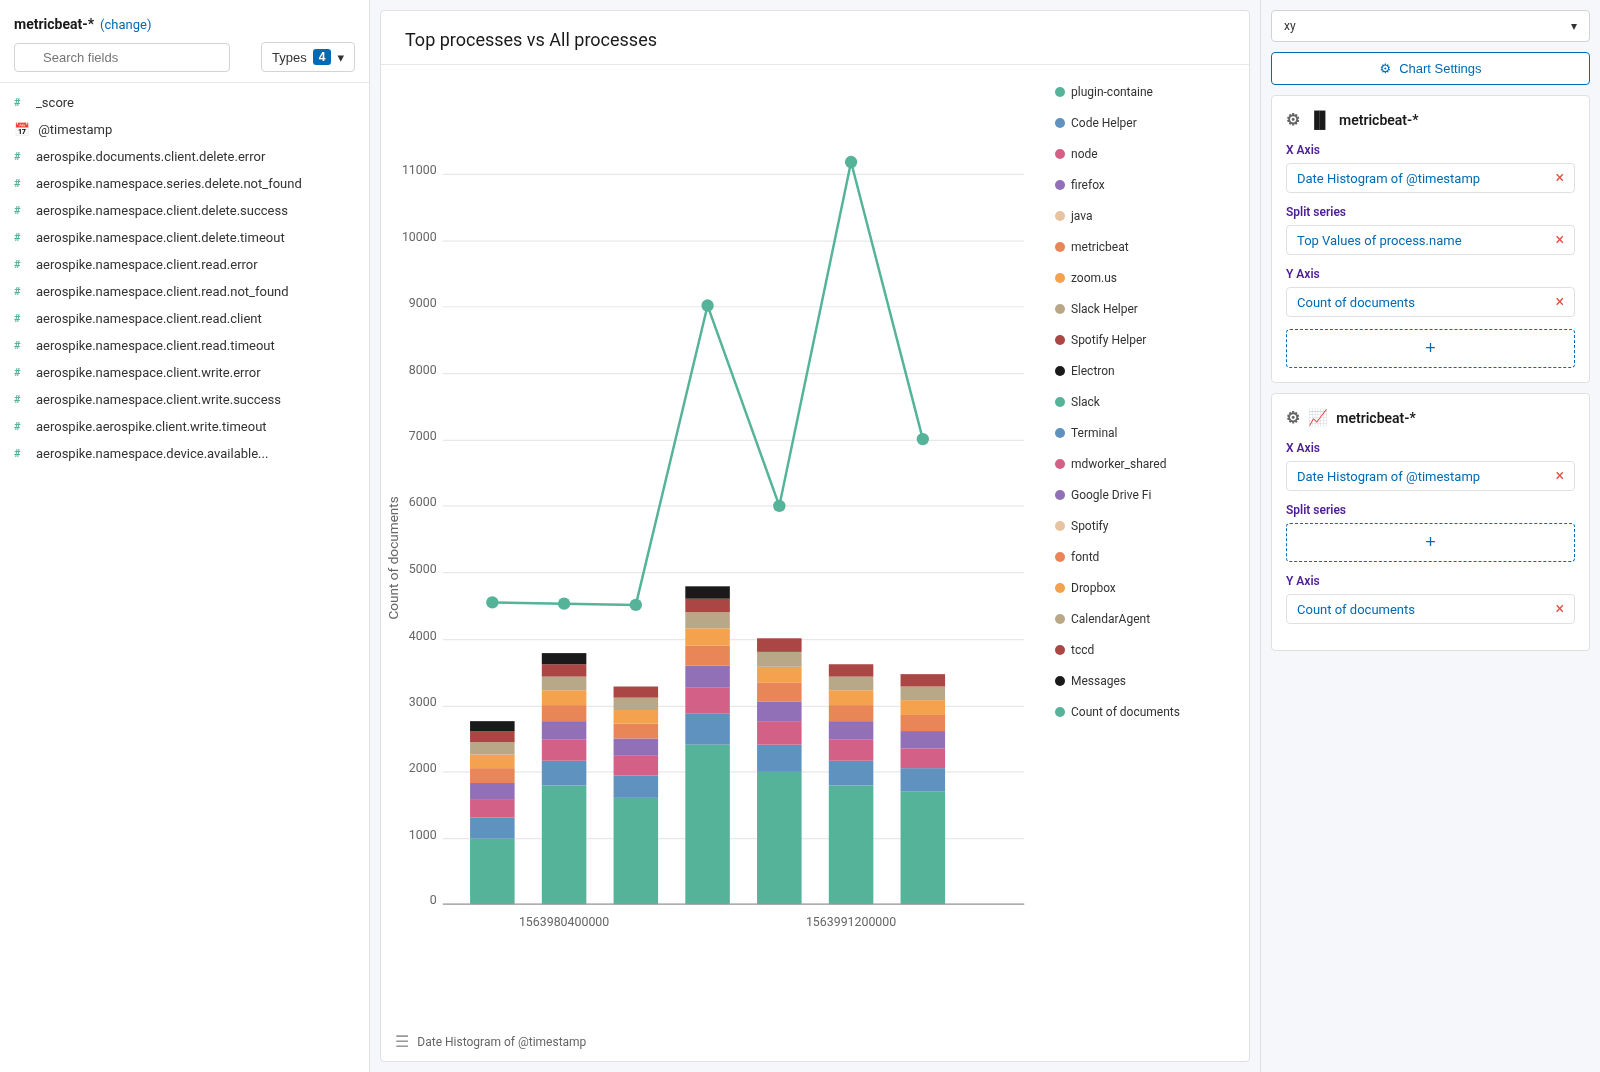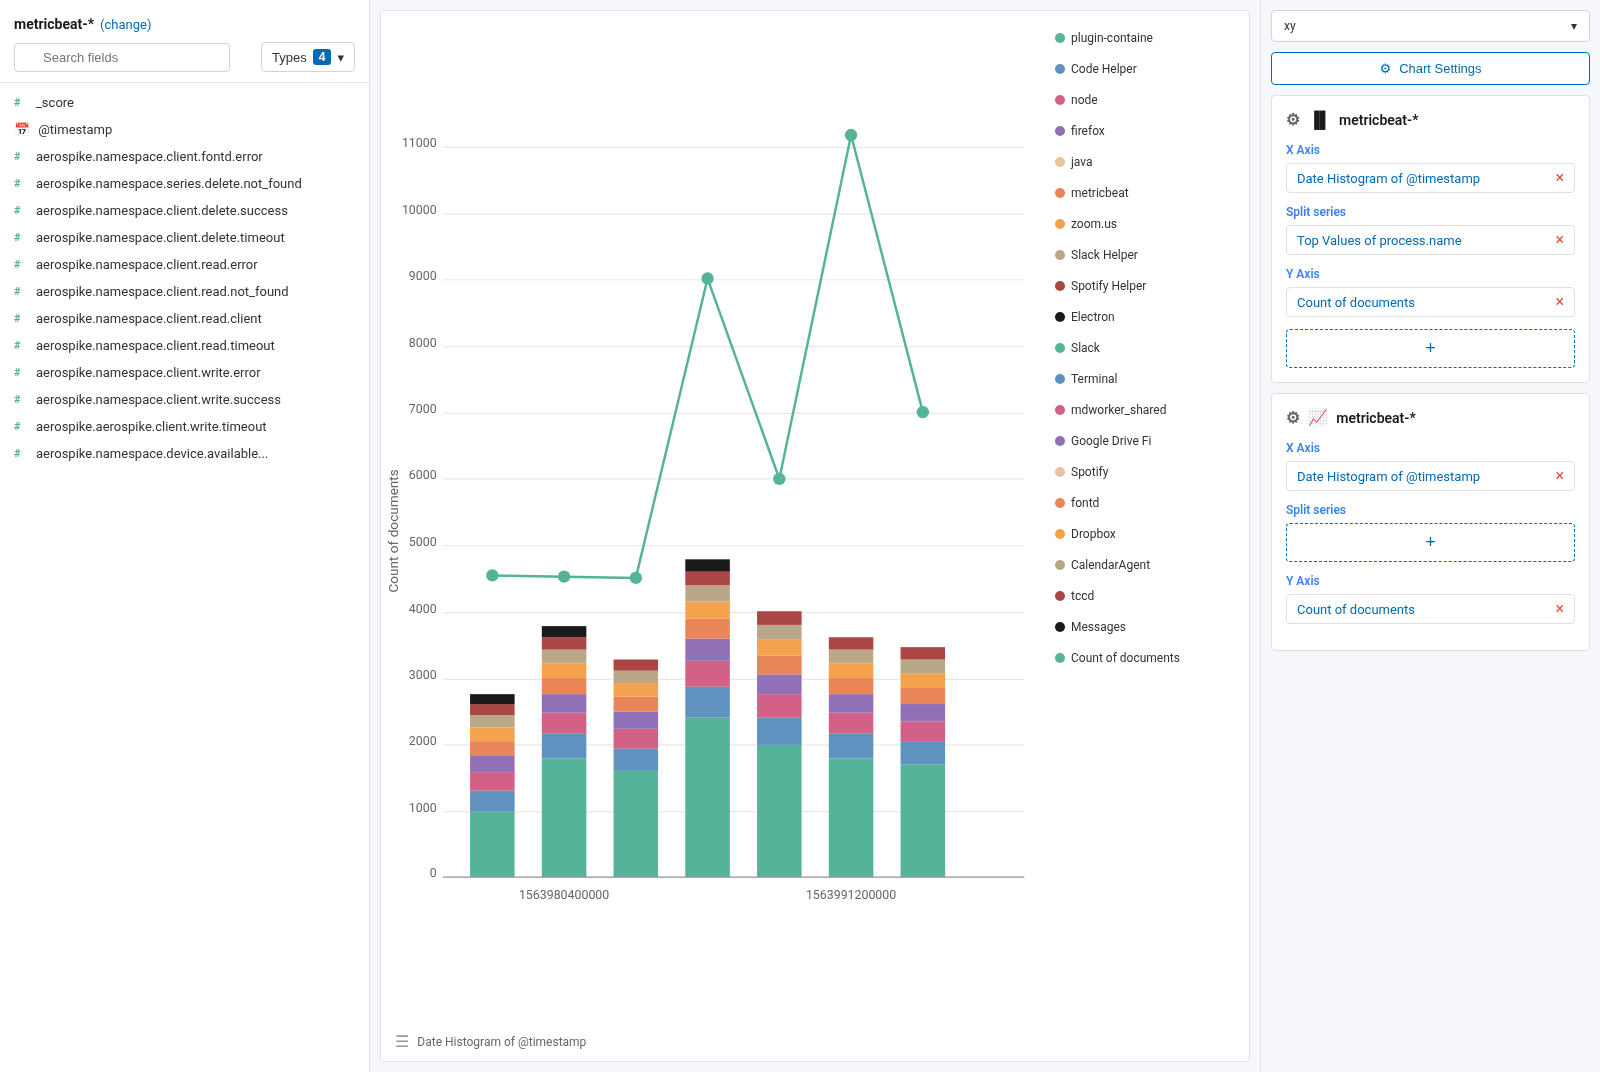--- a/index.html
+++ b/index.html
@@ -231,21 +231,21 @@
     .panel-card-icon {
       color: #666;
       font-size: 16px;
     }
     .axis-section {
       margin-bottom: 12px;
     }
     .axis-label {
       font-size: 12px;
       font-weight: 600;
-      color: #3b82f6;
+      color: #4c1d95;
       margin-bottom: 6px;
     }
     .axis-value {
       display: flex;
       align-items: center;
       justify-content: space-between;
       padding: 6px 10px;
       background: #fff;
       border: 1px solid #e0e0e0;
       border-radius: 4px;
@@ -299,21 +299,21 @@
   <div class="field-item">
         <span class="field-icon">#</span>
         <span class="field-name">_score</span>
       </div>
       <div class="field-item">
         <span class="field-icon date">📅</span>
         <span class="field-name">@timestamp</span>
       </div>
       <div class="field-item">
         <span class="field-icon">#</span>
-        <span class="field-name">aerospike.namespace.client.fontd.error</span>
+        <span class="field-name">aerospike.documents.client.delete.error</span>
       </div>
       <div class="field-item">
         <span class="field-icon">#</span>
         <span class="field-name">aerospike.namespace.series.delete.not_found</span>
       </div>
       <div class="field-item">
         <span class="field-icon">#</span>
         <span class="field-name">aerospike.namespace.client.delete.success</span>
       </div>
       <div class="field-item">
@@ -349,20 +349,21 @@
         <span class="field-name">aerospike.aerospike.client.write.timeout</span>
       </div>
       <div class="field-item">
         <span class="field-icon">#</span>
         <span class="field-name">aerospike.namespace.device.available...</span>
       </div>
     </div>
 </div>
 
 <div class="main">
+  <div class="chart-title">Top processes vs All processes</div>
   <div class="chart-body">
     <div class="chart-area">
       <svg class="chart-svg" viewBox="0 0 540 660" preserveAspectRatio="xMidYMid meet">
 
         <text x="14" y="340" font-size="11" fill="#666" text-anchor="middle" transform="rotate(-90,14,340)">Count of documents</text>
 
         <text x="45" y="620" font-size="10" fill="#666" text-anchor="end">0</text>
         <text x="45" y="567" font-size="10" fill="#666" text-anchor="end">1000</text>
         <text x="45" y="513" font-size="10" fill="#666" text-anchor="end">2000</text>
         <text x="45" y="460" font-size="10" fill="#666" text-anchor="end">3000</text>

